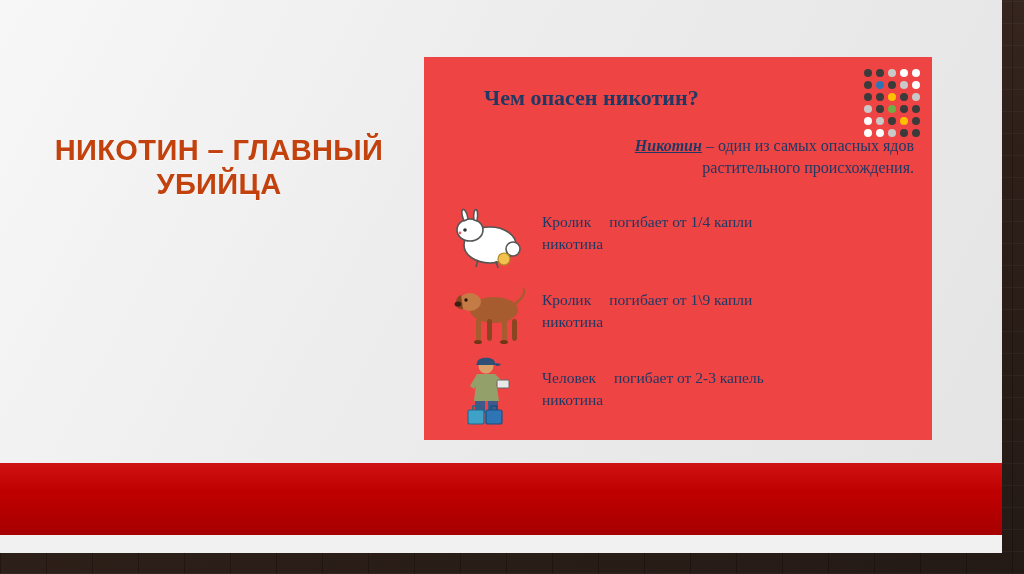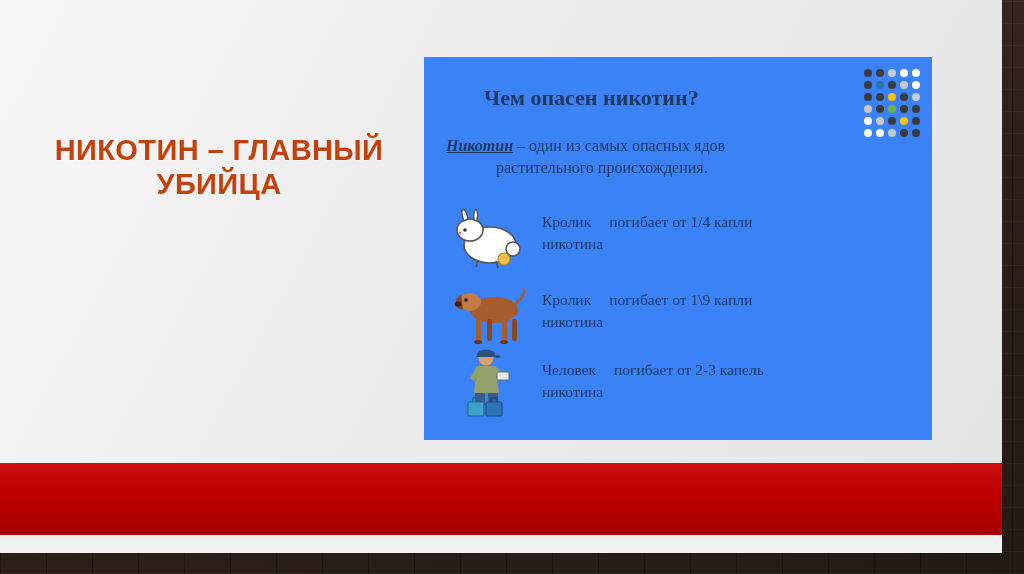--- a/index.html
+++ b/index.html
@@ -82,21 +82,21 @@
     text-shadow: 0 1px 0 rgba(255,255,255,0.6);
   }
 
   
   .card {
     position: absolute;
     left: 424px;
     top: 57px;
     width: 508px;
     height: 383px;
-    background: #3b82f6;
+    background: #ef4444;
   }
 
   .card-title {
     position: absolute;
     left: 60px;
     top: 28px;
     font-size: 22px;
     font-weight: bold;
     color: #1f3864;
     font-family: "Liberation Serif", serif;
@@ -104,20 +104,21 @@
 
   .lead {
     position: absolute;
     left: 22px;
     top: 78px;
     width: 468px;
     font-size: 16px;
     color: #1f3864;
     font-family: "Liberation Serif", serif;
     line-height: 1.35;
+    text-align: right;
   }
   .lead .kw {
     font-style: italic;
     font-weight: bold;
     text-decoration: underline;
   }
   .lead .l2 {
     display: block;
     padding-left: 50px;
   }
@@ -125,21 +126,21 @@
   
   .row {
     position: absolute;
     left: 22px;
     width: 470px;
     display: flex;
     align-items: flex-start;
   }
   .row-1 { top: 140px; }
   .row-2 { top: 218px; }
-  .row-3 { top: 288px; }
+  .row-3 { top: 296px; }
 
   .row-icon {
     width: 96px;
     height: 76px;
     flex: 0 0 96px;
     position: relative;
   }
   .row-text {
     flex: 1;
     padding-top: 14px;

